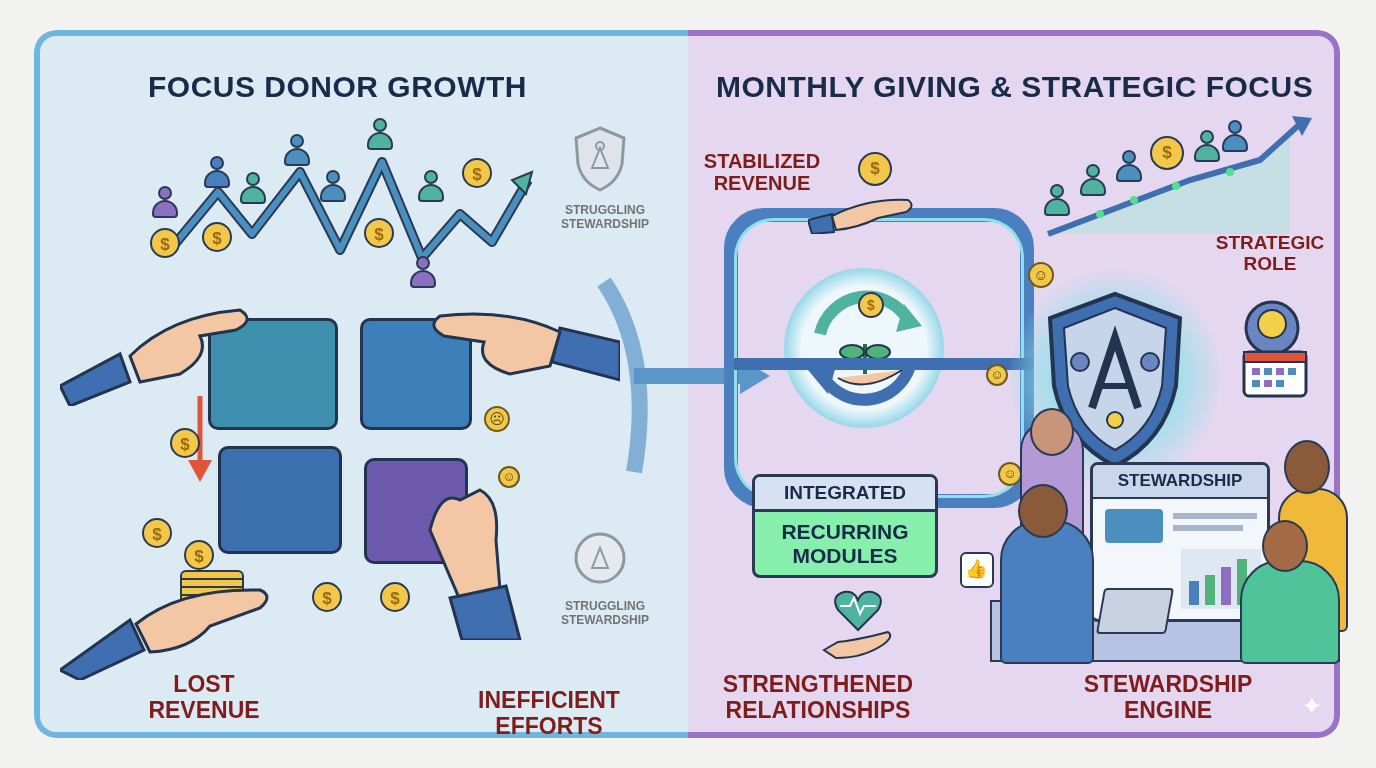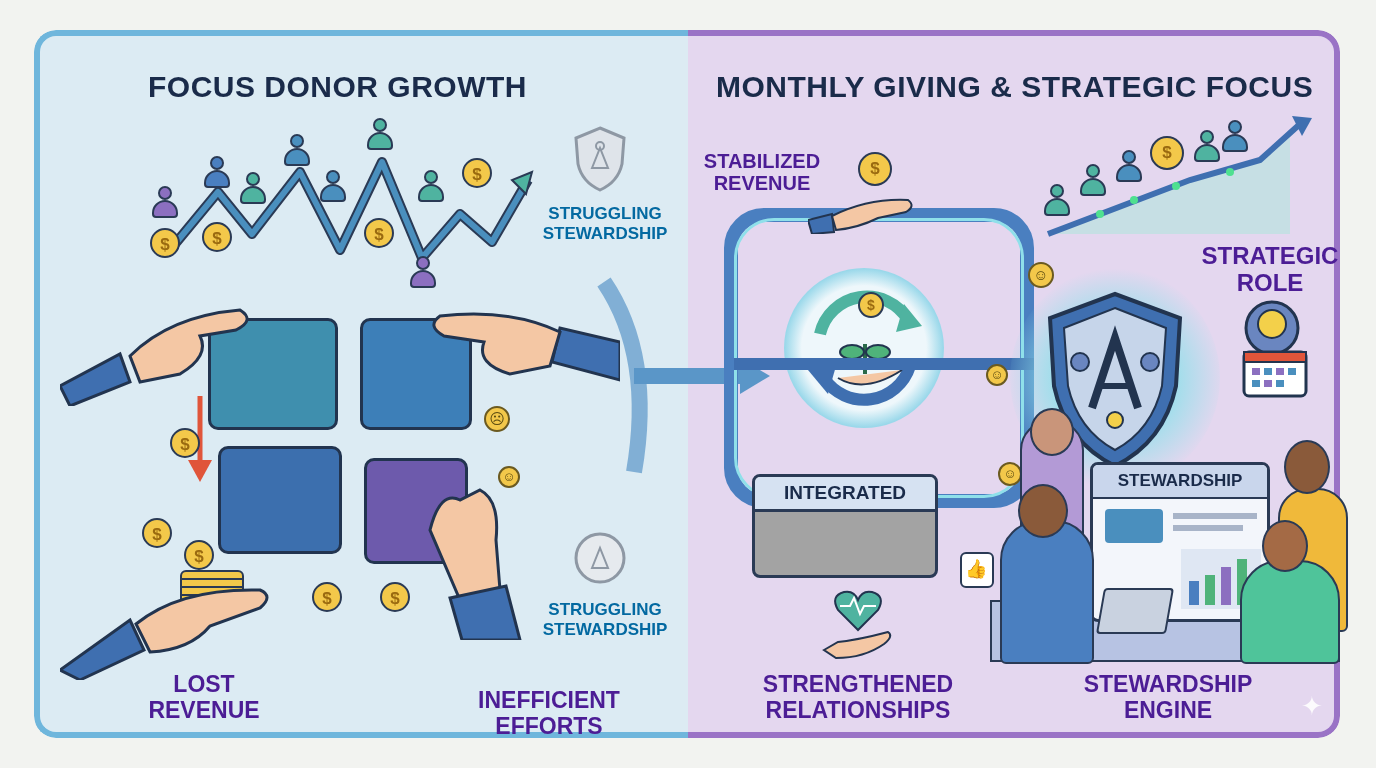--- a/index.html
+++ b/index.html
@@ -1,29 +1,29 @@
 <!DOCTYPE html>
 <html><head>
 <meta charset="utf-8">
 <style>
   html,body{margin:0;padding:0;}
   body{width:1376px;height:768px;background:#f2f3f0;position:relative;overflow:hidden;font-family:"Liberation Sans",sans-serif;}
   .frame{position:absolute;left:34px;top:30px;width:1306px;height:708px;border-radius:22px;overflow:hidden;}
   .panel-left{position:absolute;left:0;top:0;width:654px;height:100%;background:#dcebf3;border:6px solid #6fb6dc;border-right:none;border-radius:22px 0 0 22px;box-sizing:border-box;}
   .panel-right{position:absolute;left:654px;top:0;width:652px;height:100%;background:#e4d7ef;border:6px solid #9a73c6;border-left:none;border-radius:0 22px 22px 0;box-sizing:border-box;}
   .title{position:absolute;font-weight:bold;color:#1a2b4a;font-size:30px;letter-spacing:0.5px;white-space:nowrap;}
-  .label{position:absolute;font-weight:bold;color:#4c1d95;font-size:23px;text-align:center;line-height:1.12;white-space:pre-line;}
-  .label-sm{position:absolute;font-weight:bold;color:#0369a1;font-size:17px;text-align:center;line-height:1.15;white-space:pre-line;}
+  .label{position:absolute;font-weight:bold;color:#7f1d1d;font-size:23px;text-align:center;line-height:1.12;white-space:pre-line;}
+  .label-sm{position:absolute;font-weight:bold;color:#737373;font-size:12px;text-align:center;line-height:1.15;white-space:pre-line;}
   .coin{position:absolute;width:30px;height:30px;border-radius:50%;background:#f3c84a;border:2px solid #2a3a55;color:#9a6a10;font-weight:bold;font-size:17px;text-align:center;line-height:30px;box-sizing:border-box;}
   .person{position:absolute;width:26px;height:34px;}
   .person .head{position:absolute;left:6px;top:0;width:14px;height:14px;border-radius:50%;border:2px solid #2a3a55;box-sizing:border-box;}
   .person .body{position:absolute;left:0;top:14px;width:26px;height:18px;border-radius:13px 13px 4px 4px;border:2px solid #2a3a55;box-sizing:border-box;}
   .piece{position:absolute;border:3px solid #22344f;border-radius:10px;box-sizing:border-box;}
   .smiley{position:absolute;width:26px;height:26px;border-radius:50%;background:#f3c84a;border:2px solid #6b5a20;font-size:15px;text-align:center;line-height:22px;color:#5a4a10;box-sizing:border-box;}
-  .module-box{position:absolute;left:752px;top:474px;width:186px;height:104px;background:#a3a3a3;border:3px solid #2a3a55;border-radius:8px;box-sizing:border-box;overflow:hidden;}
+  .module-box{position:absolute;left:752px;top:474px;width:186px;height:104px;background:#86efac;border:3px solid #2a3a55;border-radius:8px;box-sizing:border-box;overflow:hidden;}
   .module-box .hdr{background:#d6e2f2;border-bottom:3px solid #2a3a55;font-weight:bold;font-size:19px;color:#1a2b4a;text-align:center;height:32px;line-height:32px;}
   .module-box .body{font-weight:bold;font-size:21px;color:#1a2b4a;text-align:center;line-height:1.12;padding-top:8px;white-space:pre-line;}
   .monitor{position:absolute;left:1090px;top:462px;width:180px;height:160px;background:#f3f6fb;border:3px solid #2a3a55;border-radius:8px;box-sizing:border-box;overflow:hidden;}
   .monitor .hdr{background:#c9d6ec;font-weight:bold;font-size:17px;color:#1a2b4a;text-align:center;height:32px;line-height:32px;border-bottom:2px solid #2a3a55;}
   .shield{position:absolute;}
   .loop{position:absolute;border:14px solid #4a7fc0;border-radius:40px;box-sizing:border-box;}
   .desk{position:absolute;left:990px;top:600px;width:350px;height:62px;background:#b7c3e3;border:2px solid #2a3a55;box-sizing:border-box;}
 </style>
 </head>
 <body>
@@ -194,21 +194,21 @@
 <div class="coin" style="left:1150px;top:136px;width:34px;height:34px;line-height:30px;">$</div>
 <div class="person" style="left:1194px;top:130px;">
     <div class="head" style="background:#4fb3a0"></div>
     <div class="body" style="background:#4fb3a0"></div>
   </div>
 <div class="person" style="left:1222px;top:120px;">
     <div class="head" style="background:#4a8fbe"></div>
     <div class="body" style="background:#4a8fbe"></div>
   </div>
 
-<div class="label" style="left:1196px;top:243px;width:148px;font-size:24px;">STRATEGIC
+<div class="label" style="left:1196px;top:232px;width:148px;font-size:19px;">STRATEGIC
 ROLE</div>
 <svg style="position:absolute;left:1236px;top:290px;" width="80" height="110">
   <circle cx="36" cy="38" r="26" fill="#6a86c0" stroke="#22344f" stroke-width="3"></circle>
   <circle cx="36" cy="34" r="14" fill="#f3d04a" stroke="#22344f" stroke-width="2"></circle>
   <rect x="8" y="62" width="62" height="44" rx="5" fill="#fff" stroke="#22344f" stroke-width="3"></rect>
   <rect x="8" y="62" width="62" height="10" fill="#e0553a" stroke="#22344f" stroke-width="2"></rect>
   <rect x="16" y="78" width="8" height="7" fill="#8c6fc0"></rect>
     <rect x="28" y="78" width="8" height="7" fill="#4a8fbe"></rect>
     <rect x="40" y="78" width="8" height="7" fill="#8c6fc0"></rect>
     <rect x="52" y="78" width="8" height="7" fill="#4a8fbe"></rect>
@@ -223,20 +223,22 @@
   <path d="M75 18 L126 38 L122 96 Q112 140 75 160 Q38 140 28 96 L24 38 Z" fill="#c6d5ea" stroke="#22344f" stroke-width="2"></path>
   <path d="M52 118 L75 48 L98 118" fill="none" stroke="#22344f" stroke-width="8"></path>
   <line x1="60" y1="96" x2="90" y2="96" stroke="#22344f" stroke-width="6"></line>
   <circle cx="40" cy="72" r="9" fill="#6a86c0" stroke="#22344f" stroke-width="2"></circle>
   <circle cx="110" cy="72" r="9" fill="#6a86c0" stroke="#22344f" stroke-width="2"></circle>
   <circle cx="75" cy="130" r="8" fill="#f3d04a" stroke="#22344f" stroke-width="2"></circle>
 </svg>
 
 <div class="module-box">
   <div class="hdr">INTEGRATED</div>
+  <div class="body">RECURRING
+MODULES</div>
 </div>
 <div style="position:absolute;left:960px;top:552px;width:30px;height:32px;background:#fff;border:2px solid #2a3a55;border-radius:6px;text-align:center;line-height:30px;font-size:18px;">👍</div>
 
 <svg style="position:absolute;left:818px;top:584px;" width="80" height="80">
   <path d="M40 46 L20 26 Q12 12 26 8 Q36 6 40 16 Q44 6 54 8 Q68 12 60 26 Z" fill="#4fb3a0" stroke="#22344f" stroke-width="2"></path>
   <polyline points="22,22 32,22 36,14 42,30 46,22 58,22" fill="none" stroke="#fff" stroke-width="2"></polyline>
   <path d="M6 66 L20 58 Q40 56 70 48 Q76 52 66 60 Q46 74 18 74 Z" fill="#f4c7a4" stroke="#22344f" stroke-width="2"></path>
 </svg>
 
 <div class="desk"></div>
@@ -255,18 +257,18 @@
 <div style="position:absolute;left:1020px;top:420px;width:60px;height:160px;background:#b39ad6;border:2px solid #2a3a55;border-radius:30px 30px 6px 6px;"></div>
 <div style="position:absolute;left:1030px;top:408px;width:40px;height:44px;background:#c9957a;border:2px solid #2a3a55;border-radius:50%;"></div>
 <div style="position:absolute;left:1000px;top:520px;width:90px;height:140px;background:#4a7fc0;border:2px solid #2a3a55;border-radius:40px 40px 6px 6px;"></div>
 <div style="position:absolute;left:1018px;top:484px;width:46px;height:50px;background:#8a5a3a;border:2px solid #2a3a55;border-radius:50%;"></div>
 <div style="position:absolute;left:1278px;top:488px;width:66px;height:140px;background:#f0b93a;border:2px solid #2a3a55;border-radius:30px 30px 6px 6px;"></div>
 <div style="position:absolute;left:1284px;top:440px;width:42px;height:50px;background:#8a5a3a;border:2px solid #2a3a55;border-radius:50%;"></div>
 <div style="position:absolute;left:1240px;top:560px;width:96px;height:100px;background:#4fc49a;border:2px solid #2a3a55;border-radius:40px 40px 6px 6px;"></div>
 <div style="position:absolute;left:1262px;top:520px;width:42px;height:48px;background:#a46a45;border:2px solid #2a3a55;border-radius:50%;"></div>
 <div style="position:absolute;left:1100px;top:588px;width:66px;height:42px;background:#c9d2e0;border:2px solid #2a3a55;border-radius:4px;transform:skewX(-10deg);"></div>
 
-<div class="label" style="left:748px;top:672px;width:220px;">STRENGTHENED
+<div class="label" style="left:708px;top:672px;width:220px;">STRENGTHENED
 RELATIONSHIPS</div>
 <div class="label" style="left:1068px;top:672px;width:200px;">STEWARDSHIP
 ENGINE</div>
 
 <div style="position:absolute;left:1300px;top:694px;width:24px;height:24px;color:#fff;font-size:26px;line-height:24px;text-align:center;opacity:0.9;">✦</div>
 
 </body></html>

